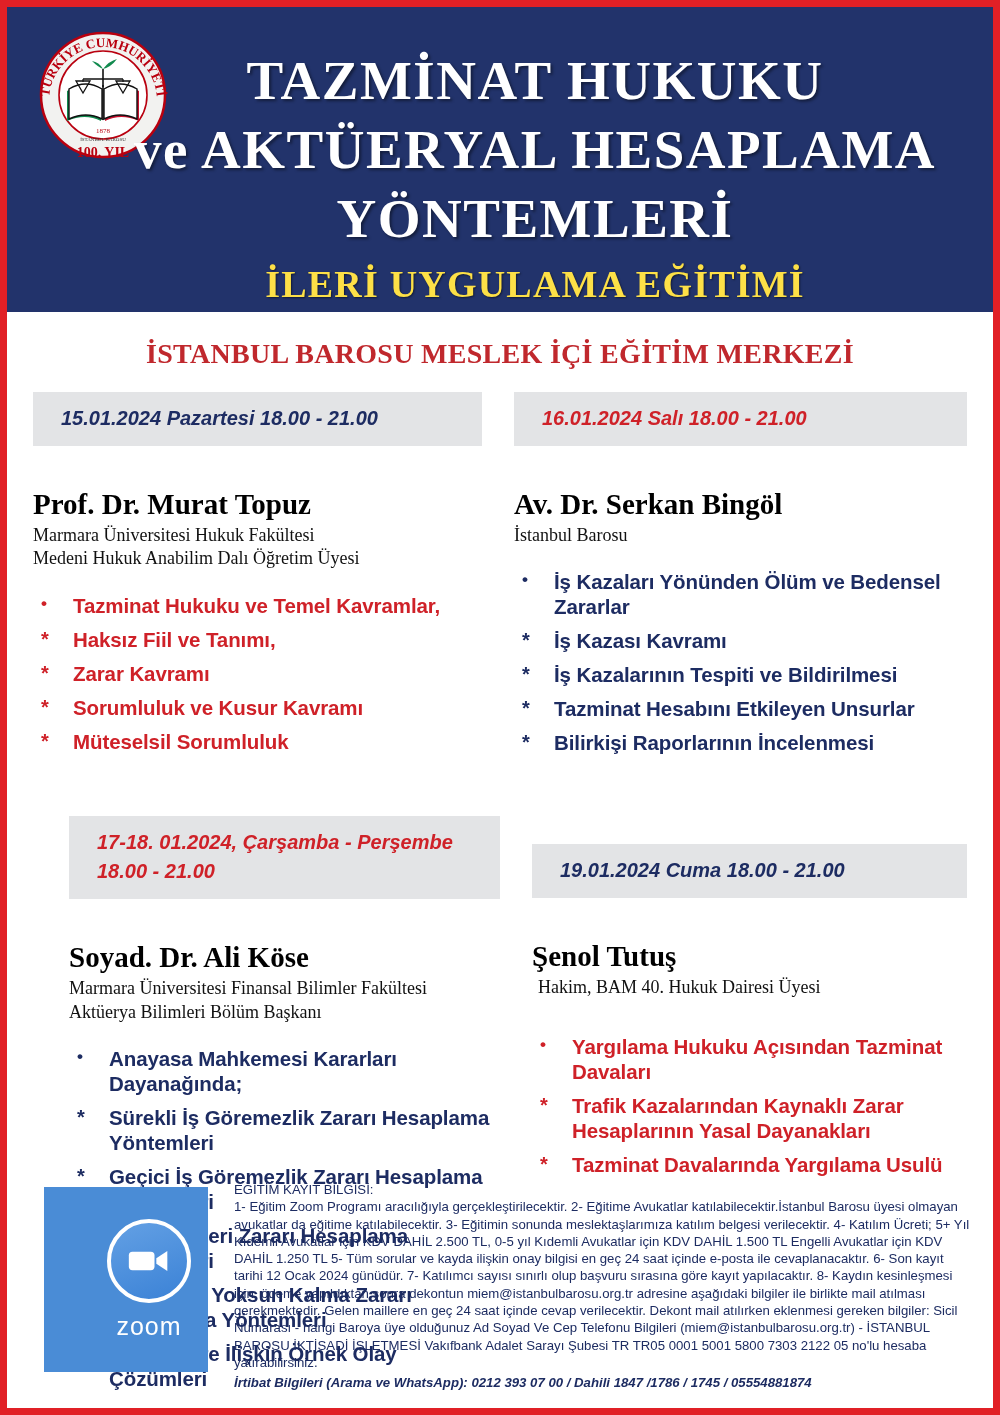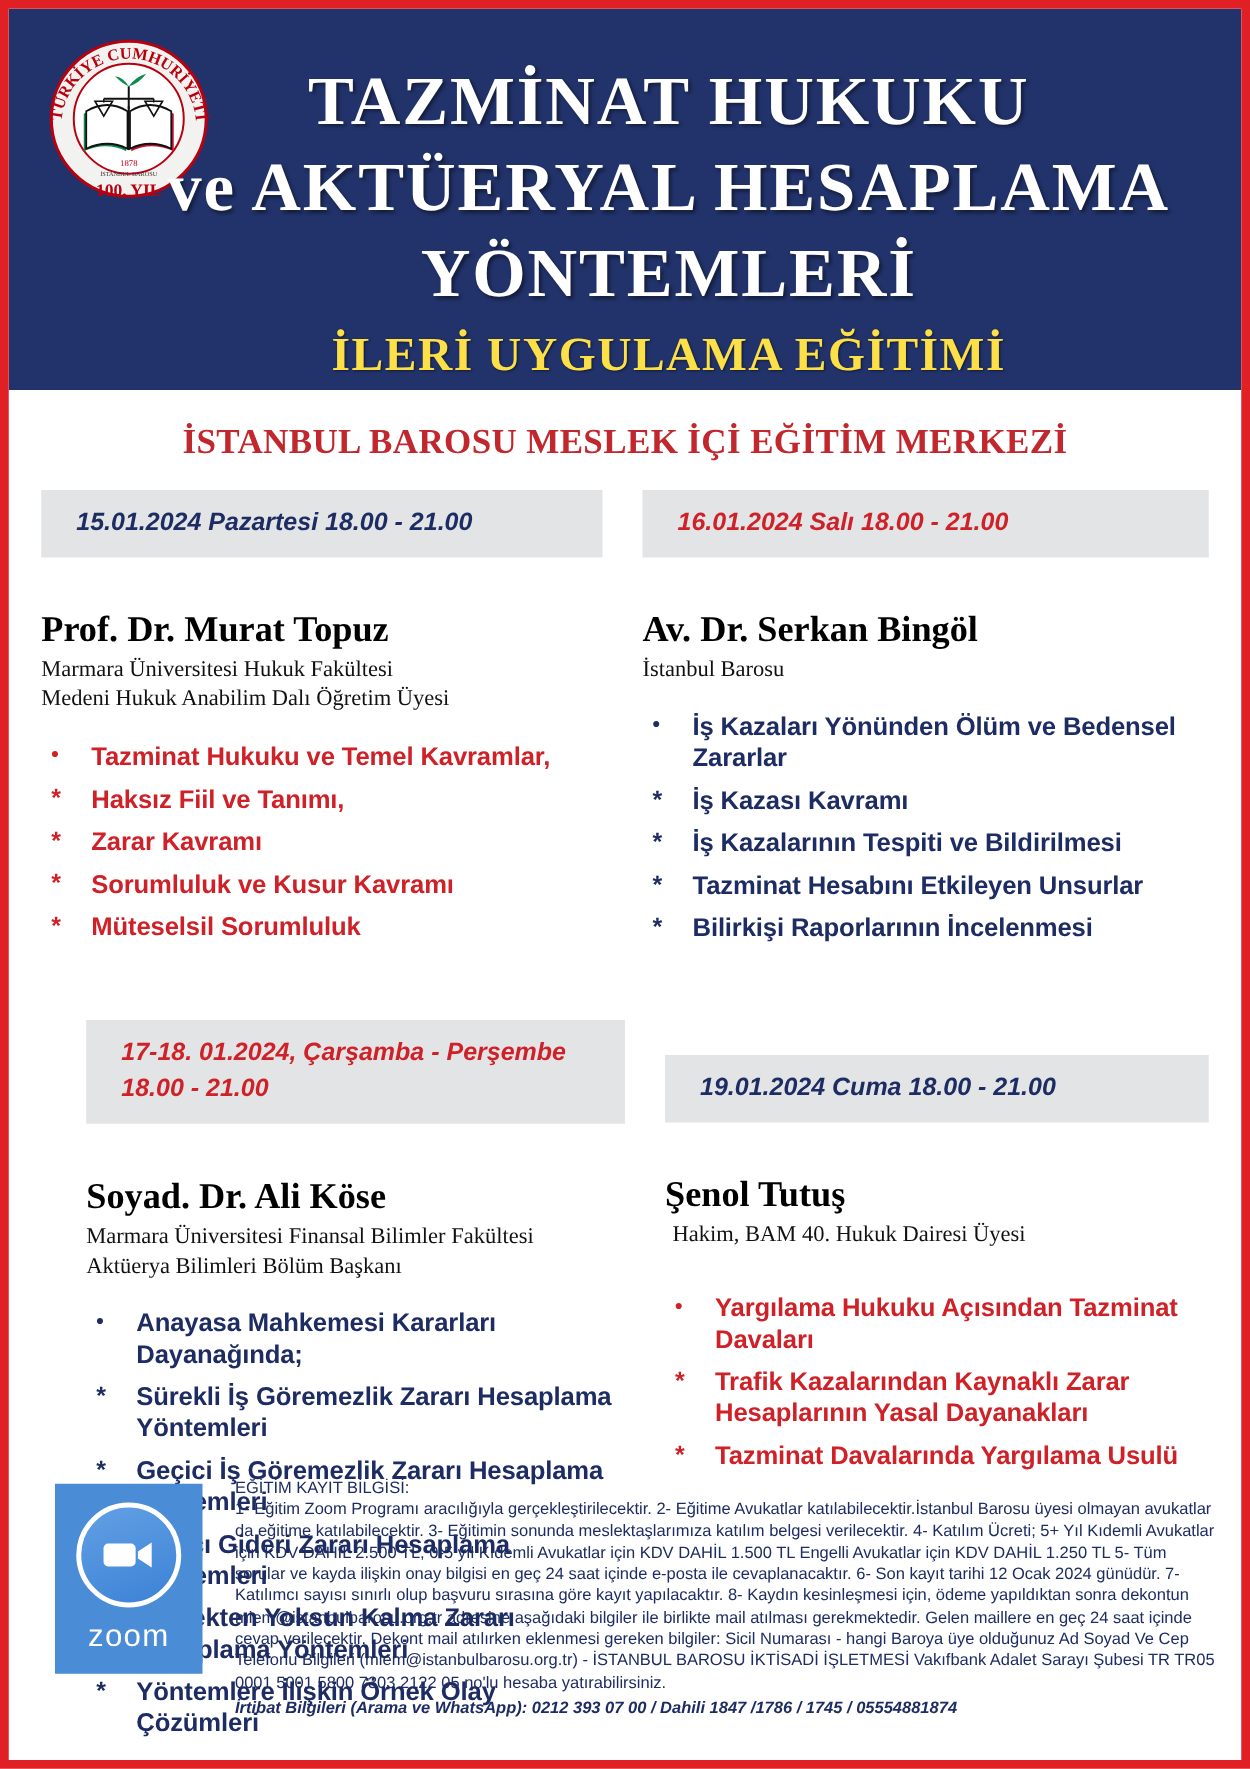--- a/index.html
+++ b/index.html
@@ -144,27 +144,28 @@
     position:absolute;
     left:7px;right:7px;bottom:7px;
     height:228px;
     display:flex;
     align-items:flex-start;
     padding:8px 12px 0 30px;
     box-sizing:border-box;
   }
   .zoom-box{
     flex:0 0 auto;
-    width:118px;height:152px;
+    width:118px;height:185px;
     background:#4a8cd6;
     display:flex;
     flex-direction:column;
     align-items:center;
     justify-content:center;
     margin-top:6px;
+    padding-left:46px;
   }
   .zoom-circle{
     width:76px;height:76px;
     border-radius:50%;
     background:linear-gradient(160deg,#63a0e4,#3b82d6);
     border:4px solid #ffffff;
     display:flex;align-items:center;justify-content:center;
   }
   .zoom-word{
     color:#ffffff;

